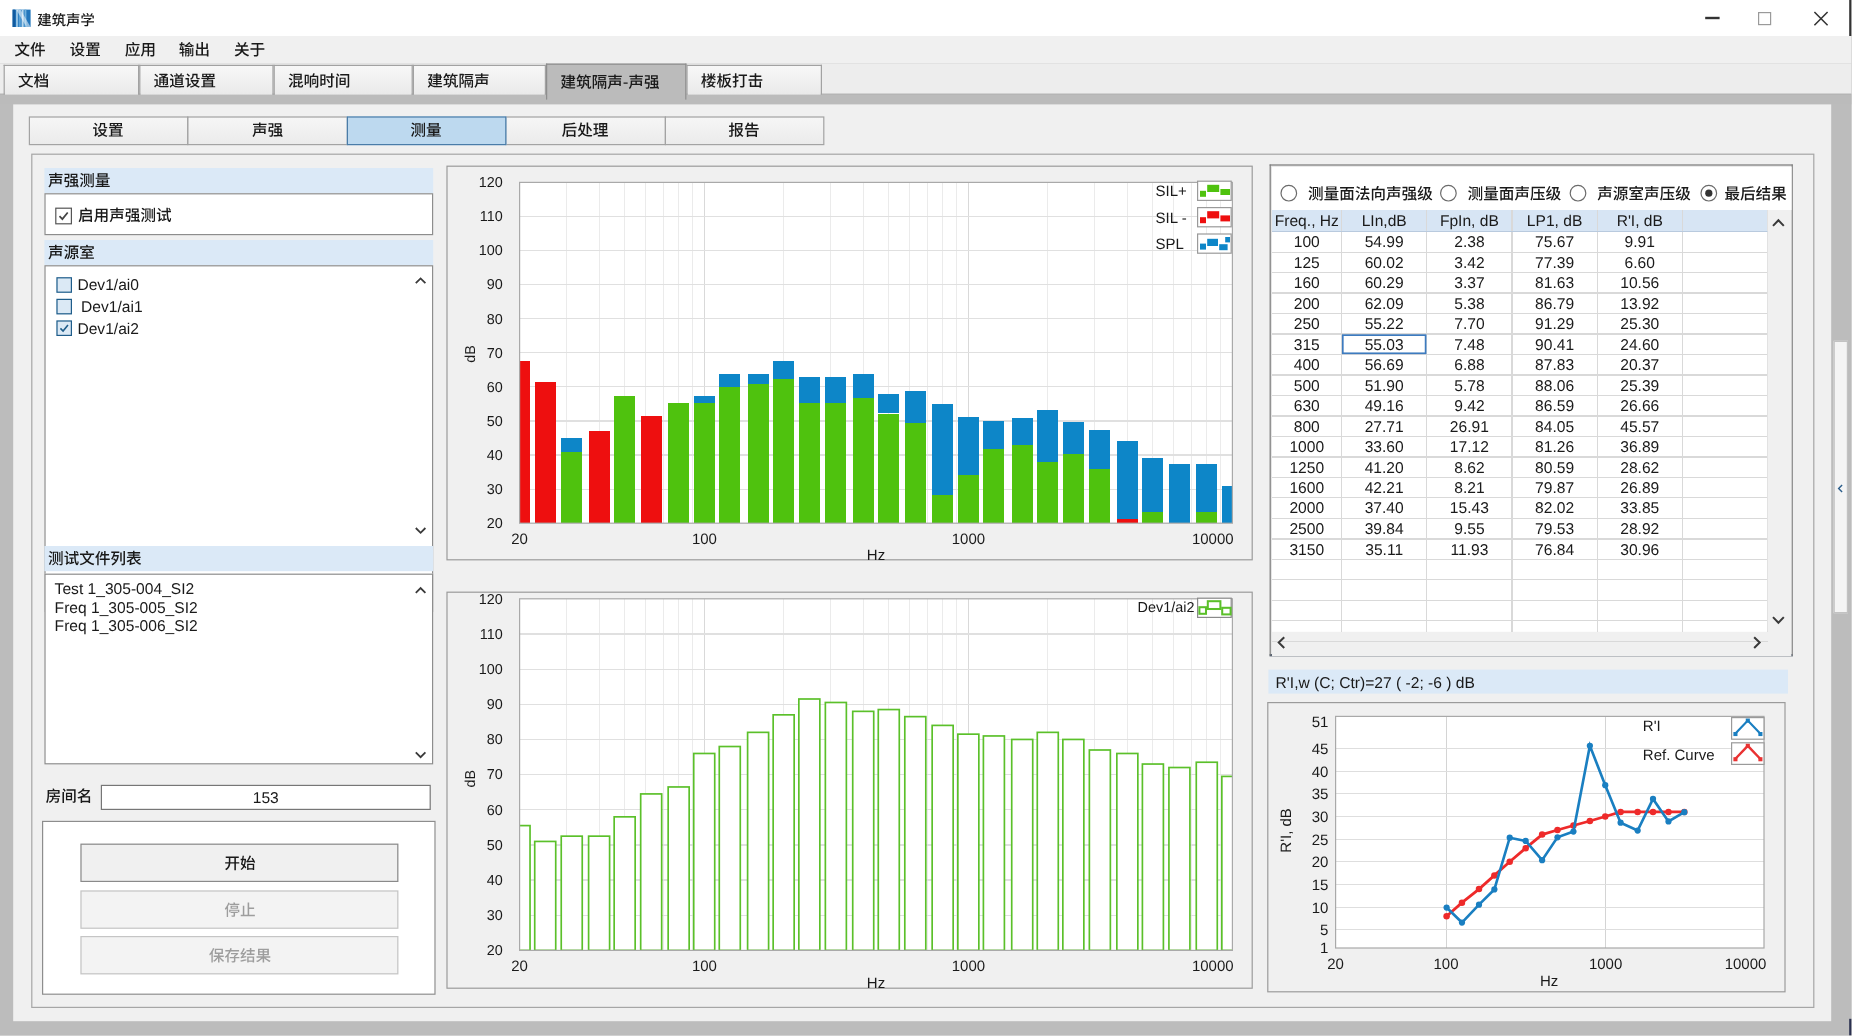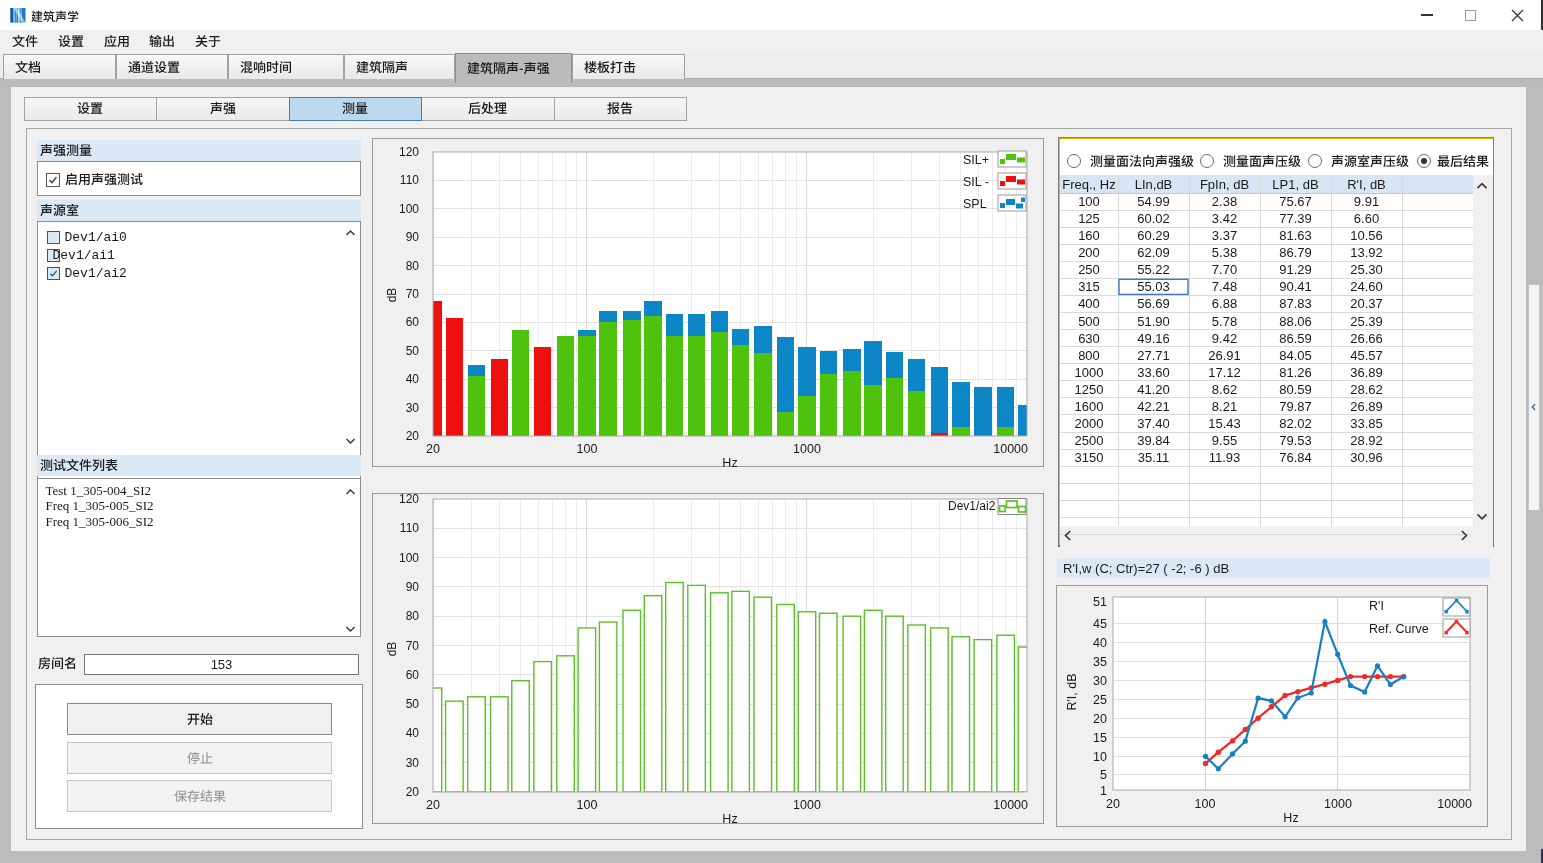--- a/index.html
+++ b/index.html
@@ -222,25 +222,25 @@
   </div>
 <div class="hd" style="left:36.5px;top:200px;width:324.5px;height:21px;">
     <svg class="k" width="39" height="17" viewBox="0 0 39 17">
       <g fill="#1a1a1a" transform="translate(0,13) scale(0.0130,-0.0130)">
         <use href="#u58f0" x="0"></use>
         <use href="#u6e90" x="1000"></use>
         <use href="#u5ba4" x="2000"></use>
       </g>
     </svg>
   </div>
-<div class="wb" style="left:36.5px;top:221px;width:324.5px;height:289px;font-family:Liberation Mono, monospace;">
+<div class="wb" style="left:36.5px;top:221px;width:324.5px;height:289px;">
     <div class="" style="left:9px;top:9px;width:13px;height:13px;border:1px solid #1f5d8a;background:#dbe9f5;display:flex;align-items:center;justify-content:center"></div>
     <div style="left:27px;top:7px;width:100px;height:17px;display:flex;align-items:center">Dev1/ai0</div>
     <div class="" style="left:9px;top:27px;width:13px;height:13px;border:1px solid #1f5d8a;background:#dbe9f5;display:flex;align-items:center;justify-content:center"></div>
-    <div style="left:15px;top:25px;width:100px;height:17px;display:flex;align-items:center">Dev1/ai1</div>
+    <div style="left:30px;top:25px;width:100px;height:17px;display:flex;align-items:center">Dev1/ai1</div>
     <div class="" style="left:9px;top:45px;width:13px;height:13px;border:1px solid #1f5d8a;background:#dbe9f5;display:flex;align-items:center;justify-content:center">
       <svg width="11" height="11" viewBox="0 0 14 14">
         <polyline points="3,7.2 5.8,10 11,3.6" fill="none" stroke="#1f5d8a" stroke-width="1.7"></polyline>
       </svg>
     </div>
     <div style="left:27px;top:43px;width:100px;height:17px;display:flex;align-items:center">Dev1/ai2</div>
     <div class="" style="left:307px;top:6px;width:14px;height:14px;"><svg width="11" height="11" viewBox="0 0 11 11">
         <polyline points="1.5,7 5.5,3 9.5,7" fill="none" stroke="#3a3a3a" stroke-width="1.5"></polyline>
       </svg></div>
     <div class="" style="left:307px;top:213px;width:14px;height:14px;"><svg width="11" height="11" viewBox="0 0 11 11">
@@ -252,21 +252,21 @@
       <g fill="#1a1a1a" transform="translate(0,13) scale(0.0130,-0.0130)">
         <use href="#u6d4b" x="0"></use>
         <use href="#u8bd5" x="1000"></use>
         <use href="#u6587" x="2000"></use>
         <use href="#u4ef6" x="3000"></use>
         <use href="#u5217" x="4000"></use>
         <use href="#u8868" x="5000"></use>
       </g>
     </svg>
   </div>
-<div class="wb" style="left:36.5px;top:478px;width:324.5px;height:159px;font-family:Liberation Serif, serif;">
+<div class="wb" style="left:36.5px;top:478px;width:324.5px;height:159px;">
     <div style="left:8px;top:4.0px;width:200px;height:15px;display:flex;align-items:center">Test 1_305-004_SI2</div>
     <div style="left:8px;top:19.5px;width:200px;height:15px;display:flex;align-items:center">Freq 1_305-005_SI2</div>
     <div style="left:8px;top:35.0px;width:200px;height:15px;display:flex;align-items:center">Freq 1_305-006_SI2</div>
     <div class="" style="left:307px;top:7px;width:14px;height:14px;"><svg width="11" height="11" viewBox="0 0 11 11">
         <polyline points="1.5,7 5.5,3 9.5,7" fill="none" stroke="#3a3a3a" stroke-width="1.5"></polyline>
       </svg></div>
     <div class="" style="left:307px;top:143px;width:14px;height:14px;"><svg width="11" height="11" viewBox="0 0 11 11">
         <polyline points="1.5,4 5.5,8 9.5,4" fill="none" stroke="#3a3a3a" stroke-width="1.5"></polyline>
       </svg></div>
   </div>
@@ -532,21 +532,21 @@
       <text x="357" y="329" font-size="12.5" text-anchor="middle" fill="#1a1a1a">Hz</text>
       <text x="18.5" y="159" font-size="12" text-anchor="middle" fill="#1a1a1a" transform="rotate(-90 18.5 155)">dB</text>
       <text x="575" y="16" font-size="12" fill="#1a1a1a">Dev1/ai2</text>
       <rect x="625" y="4.5" width="28" height="16" fill="#fff" stroke="#8a8a8a"></rect>
       <g fill="none" stroke="#5bc02a" stroke-width="1.7">
         <rect x="626.5" y="12" width="5.5" height="5.5"></rect>
         <rect x="633.5" y="7" width="10.5" height="6.5"></rect>
         <rect x="645.5" y="12.5" width="7" height="5.5"></rect>
       </g>
     </svg></div>
-<div class="" style="left:1058px;top:137px;width:436px;height:410px;background:#eab308;border:1px solid #7e7e7e;border-bottom:2px solid #5a6472">
+<div class="" style="left:1058px;top:137px;width:436px;height:410px;background:#e5e5e5;border:1px solid #7e7e7e;border-bottom:2px solid #5a6472">
     <div class="" style="left:1px;top:1px;width:433px;height:36px;background:#fff">
       <div class="" style="left:7px;top:15px;width:14px;height:14px;border:1px solid #6b6b6b;border-radius:50%;background:#fff"></div>
       <div class="" style="left:30px;top:14px;width:110px;height:17px;display:flex;align-items:center">
         <svg class="k" width="104" height="17" viewBox="0 0 104 17">
           <g fill="#1a1a1a" transform="translate(0,13) scale(0.0130,-0.0130)">
             <use href="#u6d4b" x="0"></use>
             <use href="#u91cf" x="1000"></use>
             <use href="#u9762" x="2000"></use>
             <use href="#u6cd5" x="3000"></use>
             <use href="#u5411" x="4000"></use>

